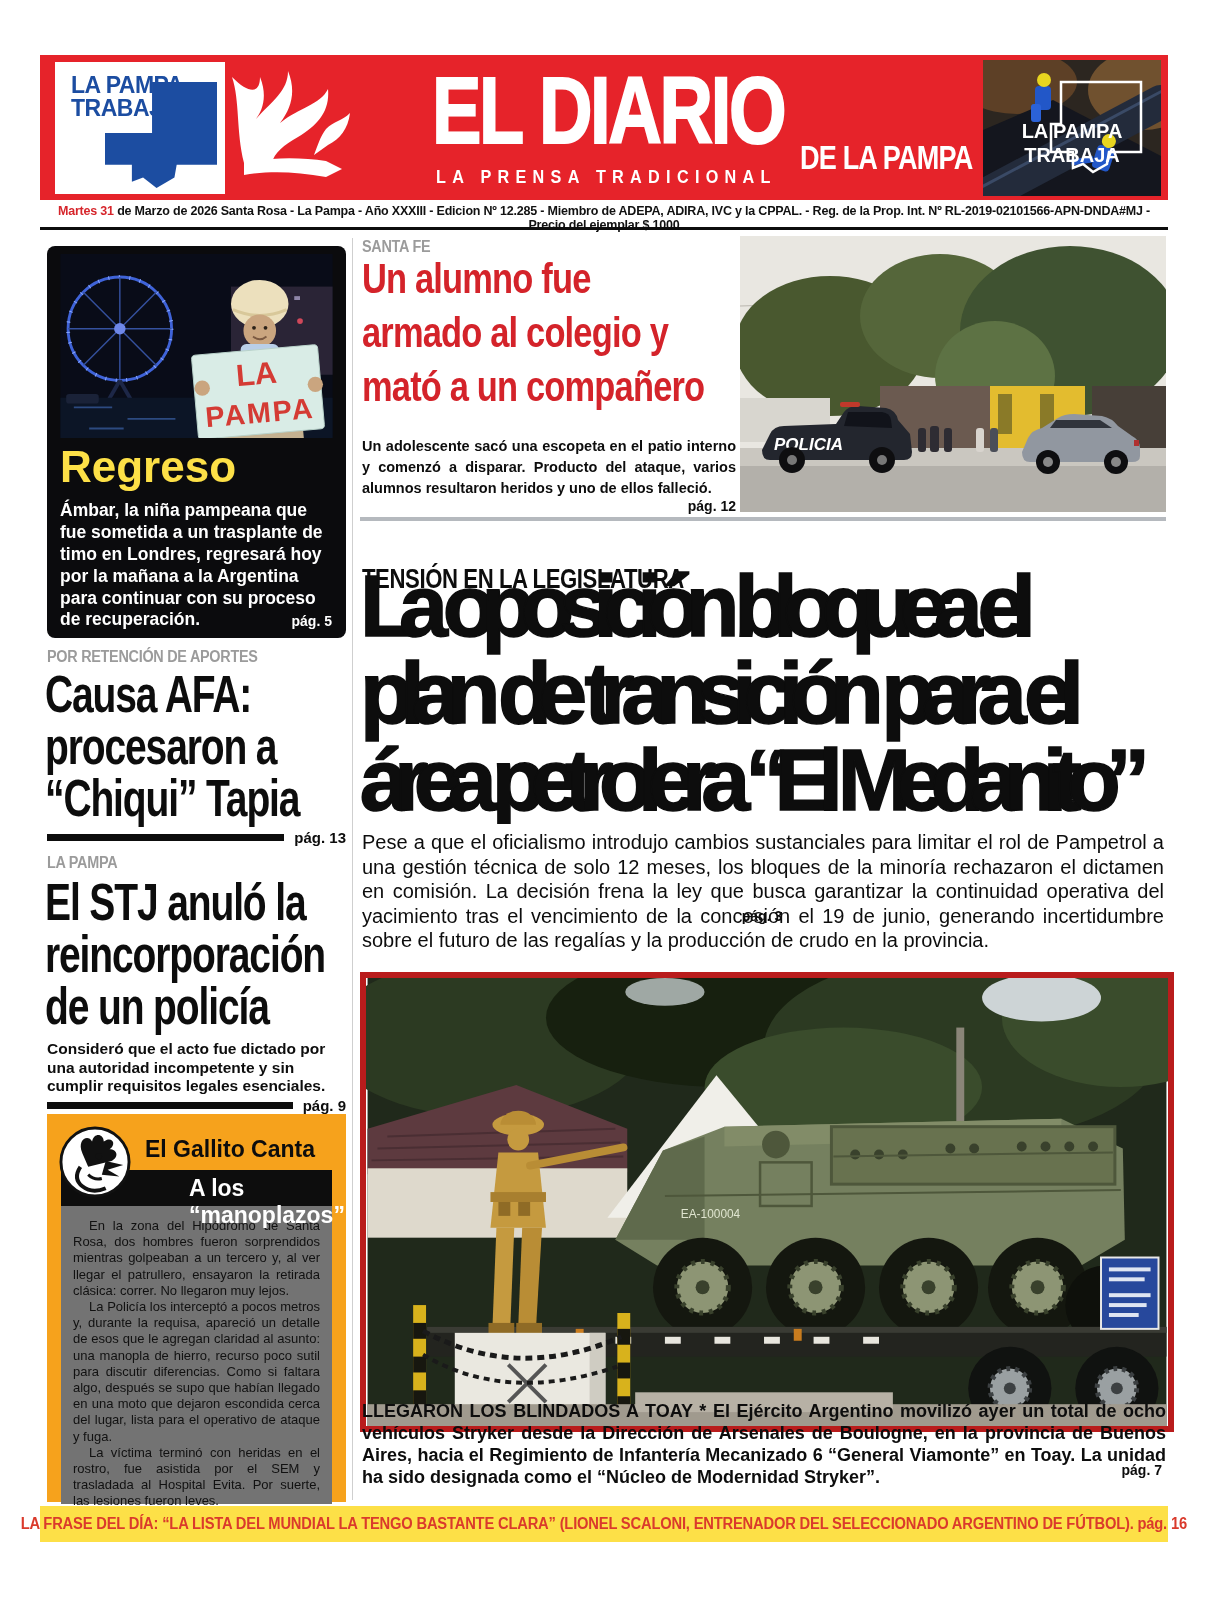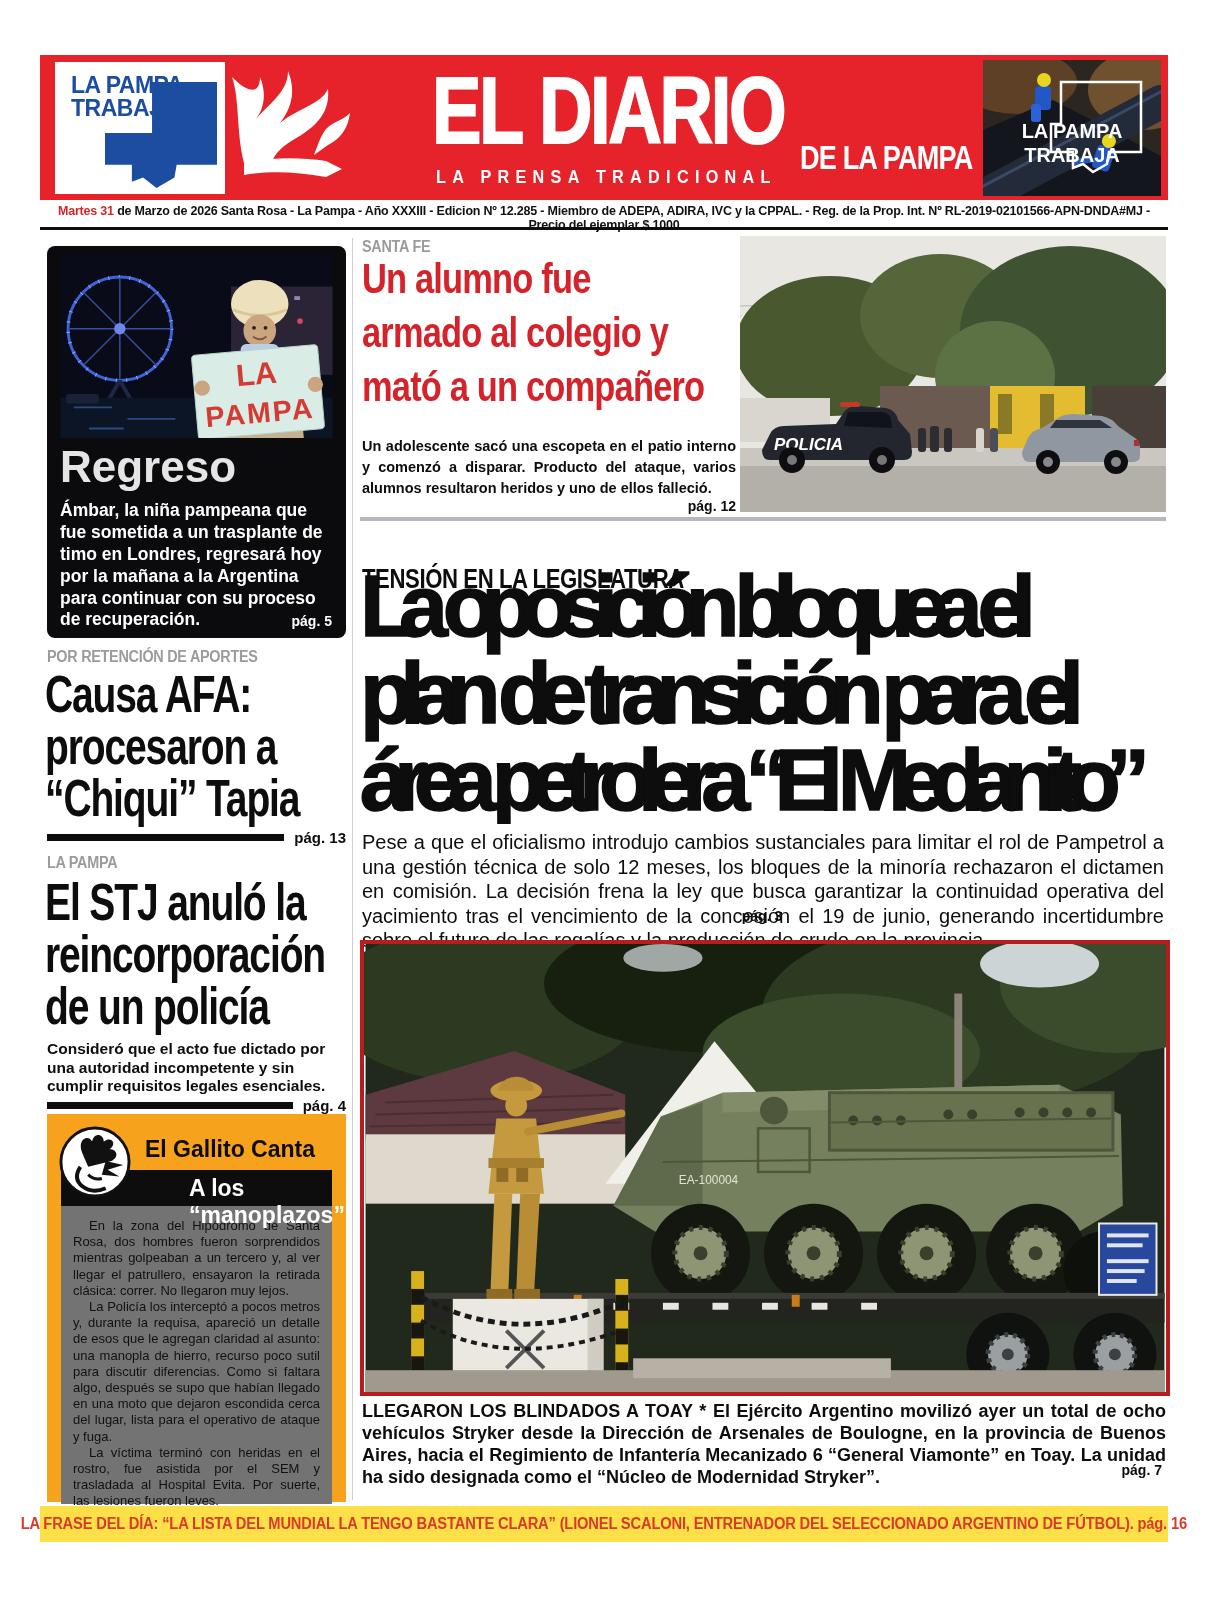--- a/index.html
+++ b/index.html
@@ -23,21 +23,21 @@
 
   
   .dateline{left:40px;top:204px;width:1128px;text-align:center;font-weight:bold;font-size:12.5px;
             letter-spacing:-.2px;}
   .dateline .d{color:#D6252B;}
   .rule-black{left:40px;top:227px;width:1128px;height:3px;background:#0d0d0d;}
 
   
   .vdivider{left:352px;top:238px;width:1px;height:1262px;background:#cfcfcf;}
   .regreso{left:47px;top:246px;width:299px;height:392px;background:#0b0b0d;border-radius:8px;}
-  .regreso .title{position:absolute;left:13px;top:196px;color:#e5e5e5;font-weight:bold;font-size:44px;}
+  .regreso .title{position:absolute;left:13px;top:196px;color:#fde047;font-weight:bold;font-size:44px;}
   .regreso .body{position:absolute;left:13px;top:254px;width:272px;color:#fff;font-weight:bold;
                  font-size:17.5px;line-height:1.25;}
   .regreso .pg{position:absolute;right:14px;bottom:9px;color:#fff;font-weight:bold;font-size:14px;}
   .kicker{color:#9b9b9b;font-weight:bold;font-size:16px;letter-spacing:-.3px;}
   .lh-black{font-weight:bold;font-size:52px;line-height:52px;color:#0d0d0d;letter-spacing:-1.5px;}
   .rulerow{display:flex;align-items:center;width:299px;}
   .rulerow .bar{flex:1;height:7px;background:#0d0d0d;margin-right:10px;}
   .rulerow .pg{font-weight:bold;font-size:15px;color:#0d0d0d;}
   .smallbody{font-weight:bold;font-size:15.5px;line-height:1.2;color:#0d0d0d;width:299px;}
 
@@ -53,21 +53,21 @@
   .gallito .bodybox p{margin:0;text-indent:16px;font-size:13px;line-height:16.2px;text-align:justify;
                       color:#111;}
 
   
   .sf-head{font-weight:bold;font-size:42px;line-height:54px;color:#D4232A;letter-spacing:-1px;}
   .sf-deck{font-weight:bold;font-size:14.5px;line-height:1.45;color:#0d0d0d;width:374px;text-align:justify;}
   .pg-inline{font-weight:bold;font-size:14px;color:#0d0d0d;}
   .gray-rule{left:360px;top:517px;width:806px;height:4px;background:#b5b9be;}
   .lead-kicker{font-weight:bold;font-size:27px;color:#0d0d0d;letter-spacing:-.5px;}
   .lead-deck{font-size:20px;line-height:24.5px;color:#0d0d0d;width:802px;text-align:justify;}
-  .photo-frame{left:360px;top:940px;width:802px;height:448px;border:4px solid #b91c1c;text-align:right;}
+  .photo-frame{left:360px;top:972px;width:802px;height:448px;border:6px solid #b91c1c;text-align:right;}
   .caption{font-weight:bold;font-size:18px;line-height:22px;color:#0d0d0d;width:804px;text-align:justify;}
   .footer-strip{left:40px;top:1506px;width:1128px;height:36px;background:#fde047;display:flex;
                 align-items:center;justify-content:center;}
   .footer-strip .t{font-weight:bold;font-size:16px;color:#DA3A2C;letter-spacing:-.2px;
                    transform:scaleX(.92);white-space:nowrap;}
 </style>
 </head>
 <body>
 
 <div class="page">
@@ -200,21 +200,21 @@
     <span class="cond9">LA PAMPA</span>
   </div>
   <div class="abs lh-black" style="left:45px;top:876px;">
     <div><span class="cond75">El STJ anuló la</span></div>
     <div><span class="cond75">reincorporación</span></div>
     <div><span class="cond75">de un policía</span></div>
   </div>
   <div class="abs smallbody" style="left:47px;top:1040px;">Consideró que el acto fue dictado por una autoridad incompetente y sin cumplir requisitos legales esenciales.</div>
   <div class="abs rulerow" style="left:47px;top:1097px;">
     <div class="bar"></div>
-    <span class="pg">pág. 4</span>
+    <span class="pg">pág. 9</span>
   </div>
 
   <div class="abs gallito">
     <svg class="rooster" viewBox="0 0 74 74">
       <circle cx="37" cy="37" r="35" fill="#ffffff" stroke="#111111" stroke-width="3"></circle>
       <path fill="#111111" d="M24,28 C18,14 30,8 34,16 C36,6 46,8 46,16 C54,10 60,18 52,24
                               C60,24 62,32 54,36 L30,42 Z"></path>
       <circle cx="41" cy="31" r="3.2" fill="#111111"></circle>
       <path fill="#111111" d="M48,36 L66,40 L50,45 L62,52 L44,50 Z"></path>
       <path d="M22,42 q-8,12 2,20 q10,8 24,2" stroke="#111111" stroke-width="4" fill="none"></path>

